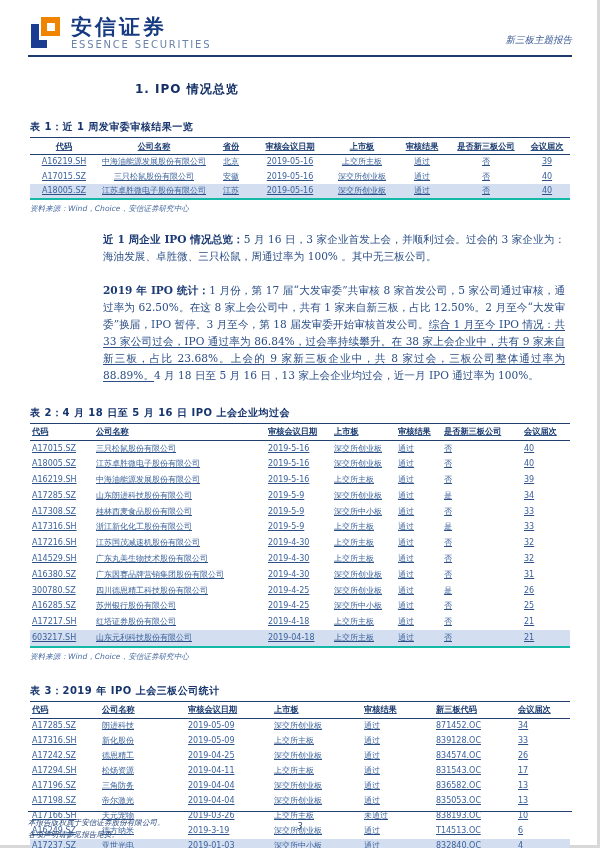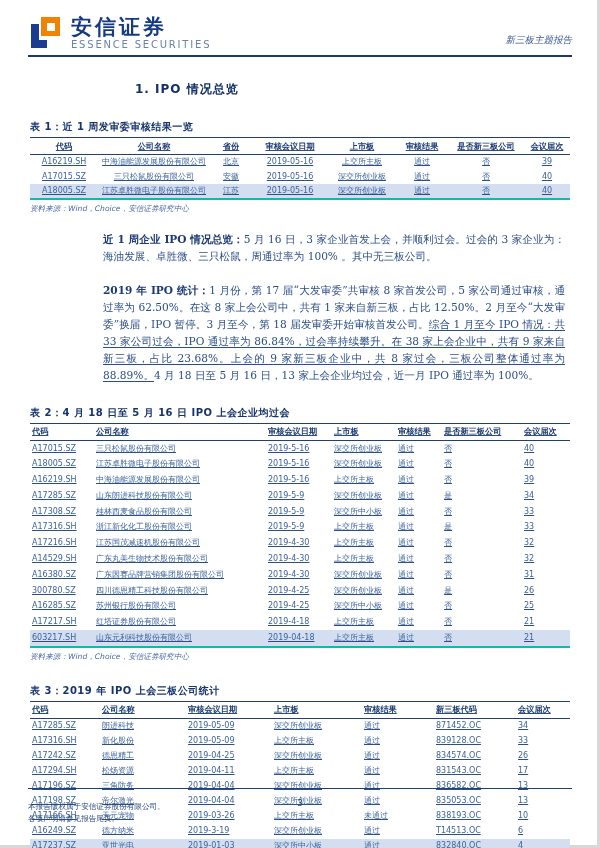--- a/index.html
+++ b/index.html
@@ -43,21 +43,21 @@
   .t3 col:nth-child(3){width:86px;}  .t3 col:nth-child(4){width:90px;}
   .t3 col:nth-child(5){width:72px;}  .t3 col:nth-child(6){width:82px;}
   .t3 col:nth-child(7){width:54px;}
   .src{margin:4px 0 0 30px;font-size:7.6px;font-style:italic;color:#4a6da3;}
   
   .para{width:462px;margin:17px 30px 0 103px;font-size:10.6px;line-height:1.6;
         text-align:justify;color:#2b4e86;font-family:"DejaVu Serif","Liberation Serif",serif;}
   .para b{color:#1c3a74;margin-top:10px;}
   .u{text-decoration:underline;text-underline-offset:2px;}
   
-  .footer{position:absolute;left:28px;right:28px;bottom:24px;border-top:1.5px solid #22406f;padding-top:12px;}
+  .footer{position:absolute;left:28px;right:28px;bottom:8px;border-top:1.5px solid #22406f;padding-top:5px;font-style:italic;}
   .foot-left{font-size:7.6px;color:#27477c;line-height:1.5;}
   .page-num{position:absolute;top:9px;left:50%;transform:translateX(-50%);
             font-size:8.6px;color:#27477c;}
 </style>
 </head>
 <body>
 
 <div class="page">
 
   <div class="hdr">

